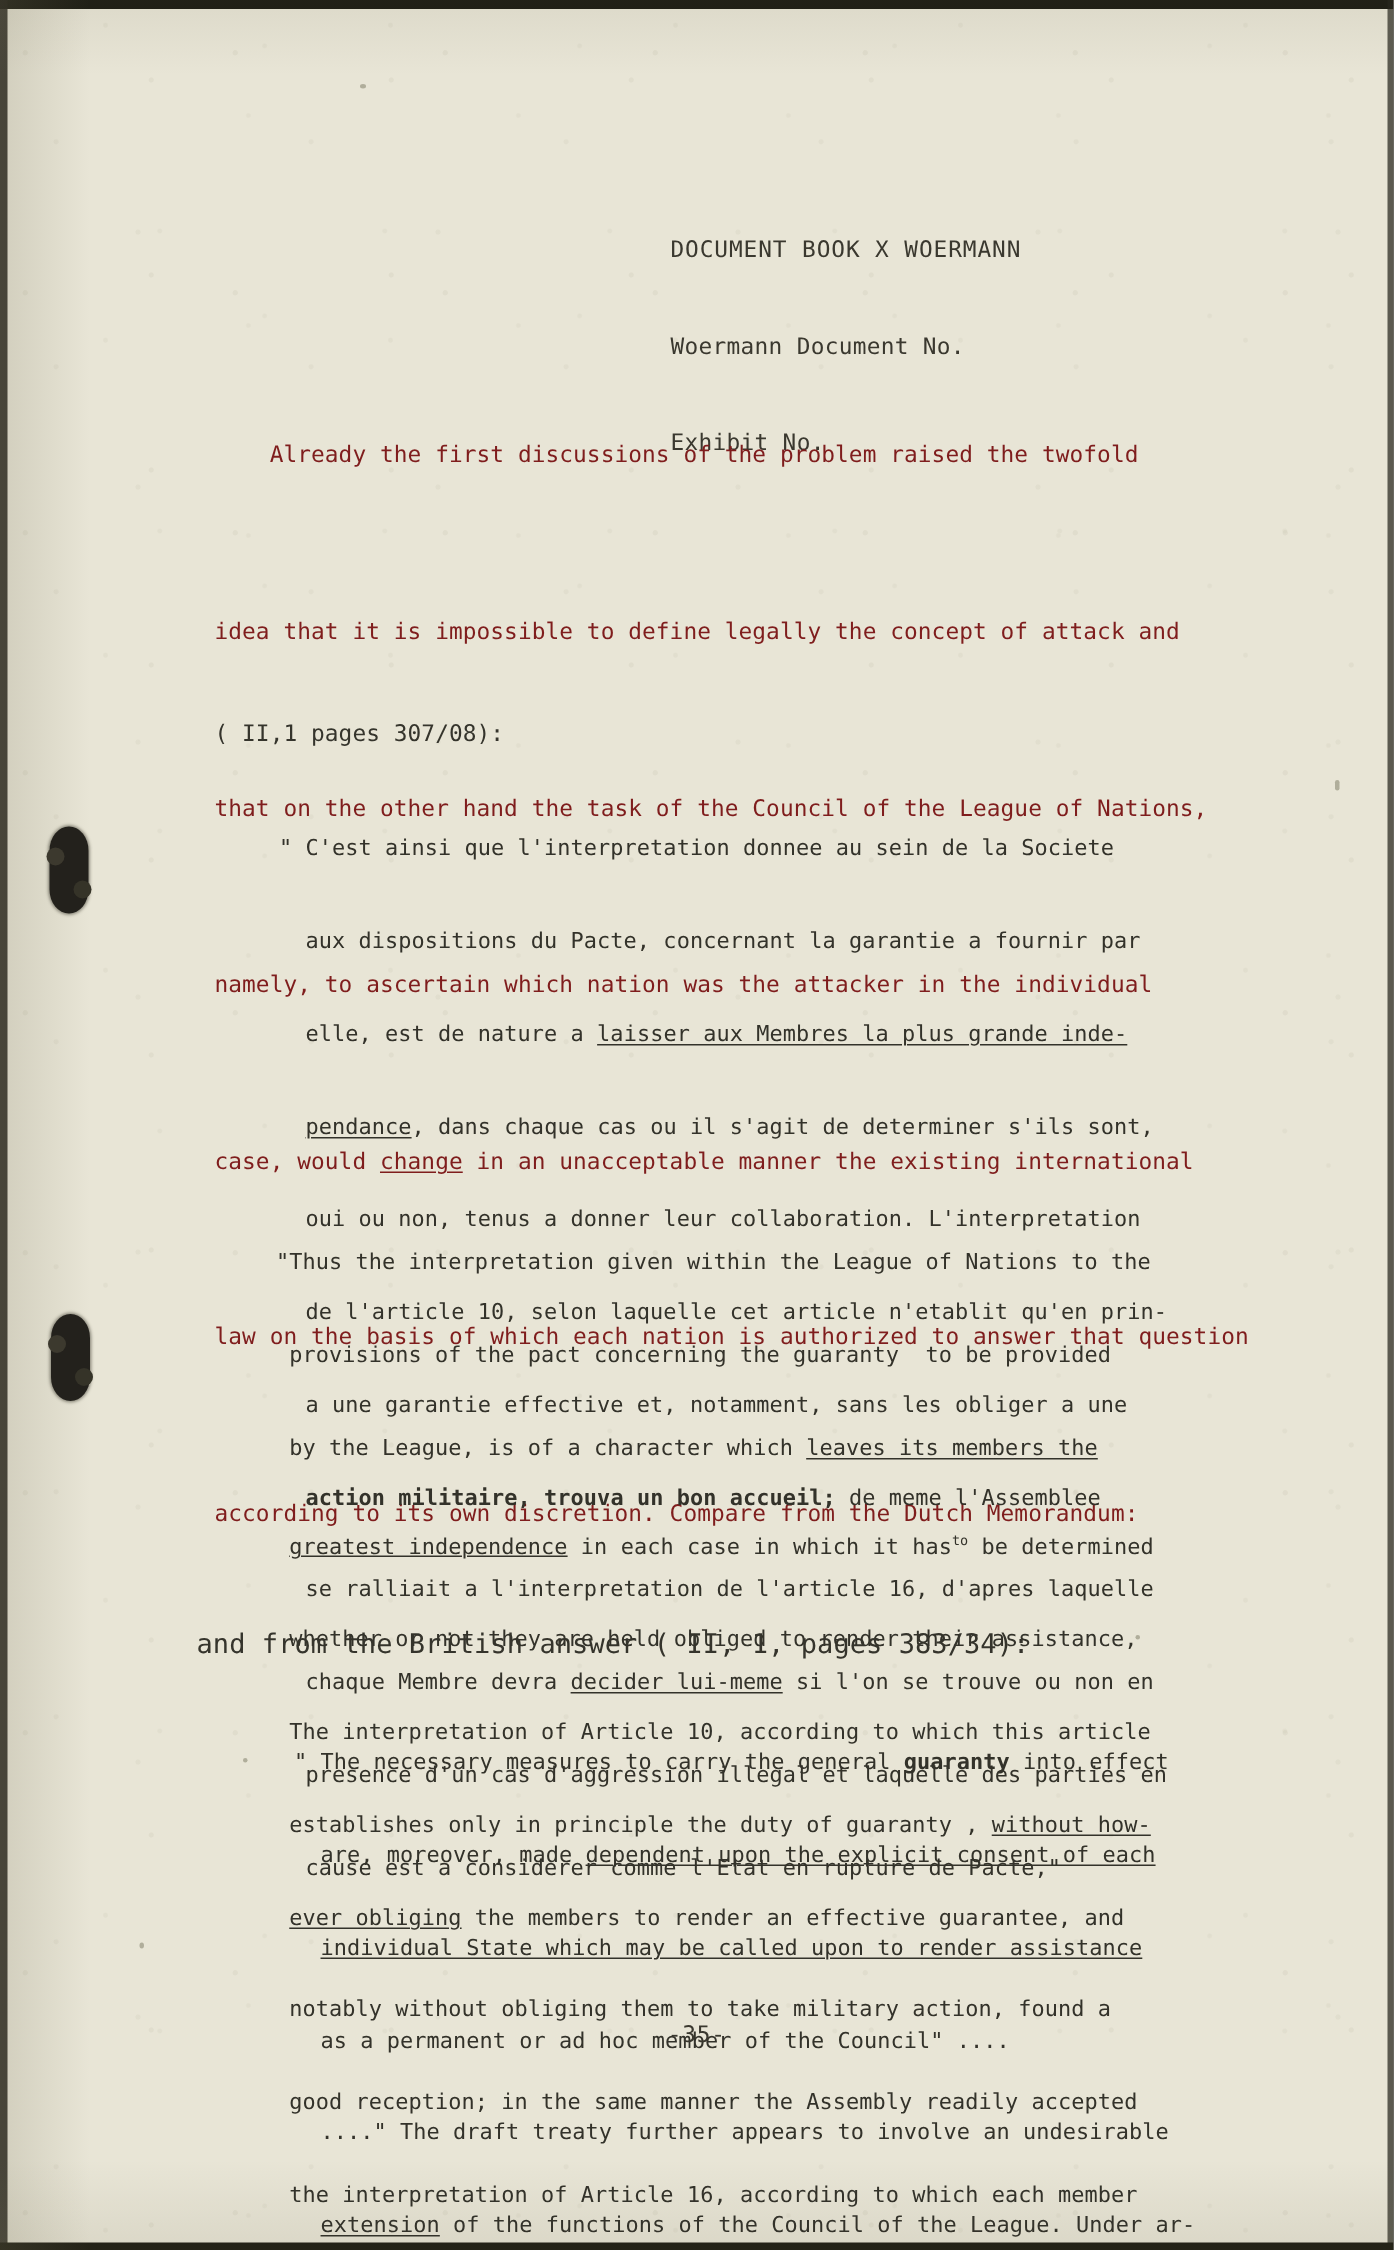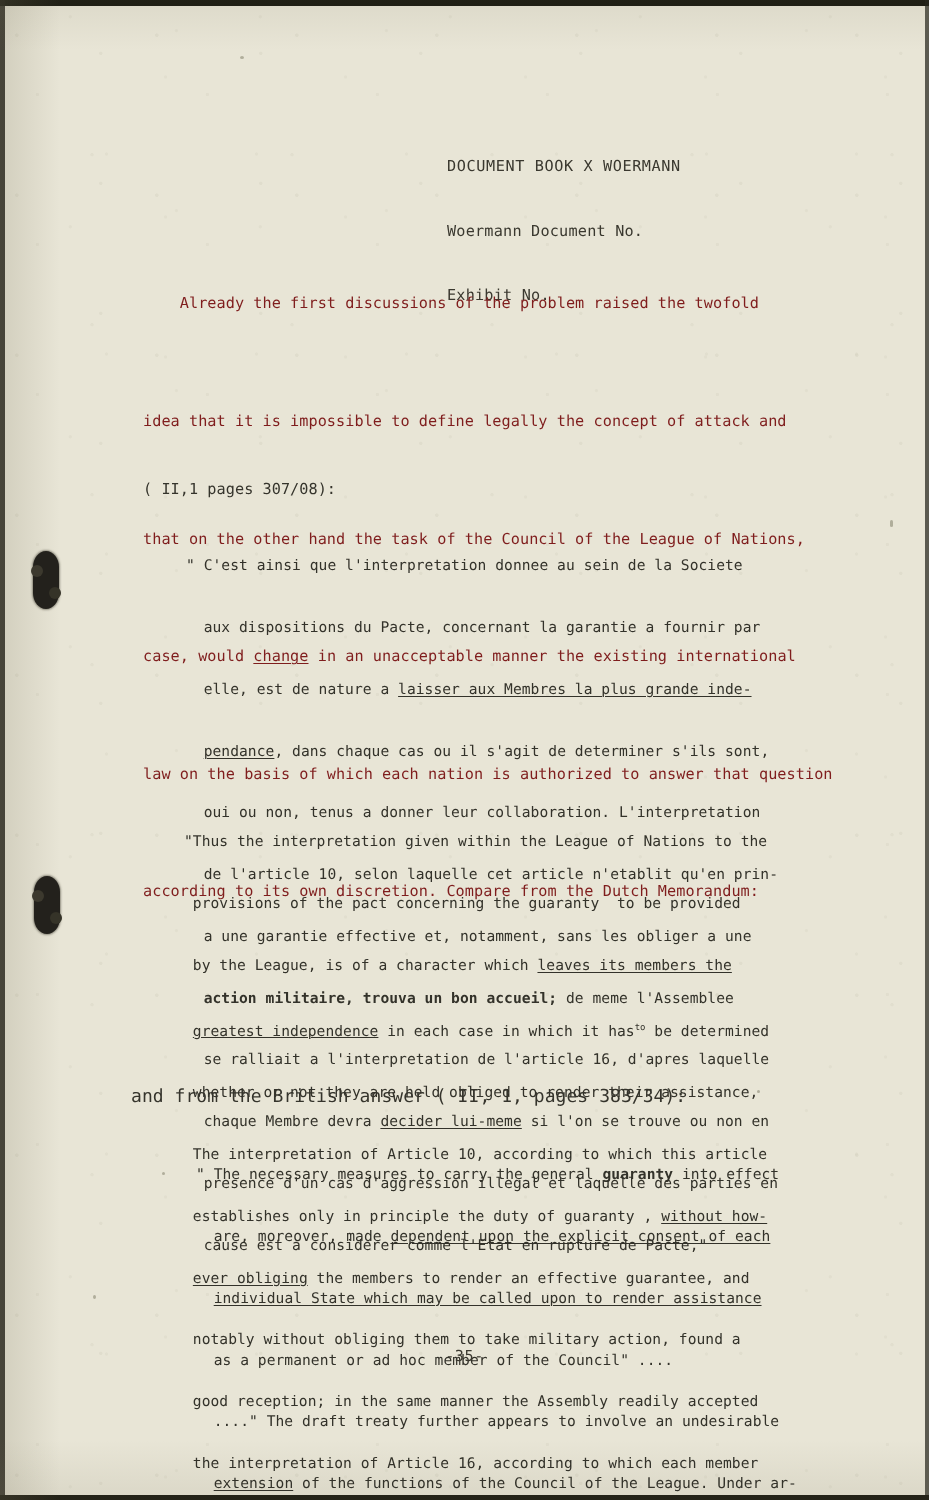--- a/index.html
+++ b/index.html
@@ -209,20 +209,21 @@
     <div class="blk header">
       <div class="l1">DOCUMENT BOOK X WOERMANN</div>
       <div>Woermann Document No.</div>
       <div>Exhibit No.</div>
     </div>
 
     <div class="blk body-main">
       <div>    Already the first discussions of the problem raised the twofold</div>
       <div>idea that it is impossible to define legally the concept of attack and</div>
       <div>that on the other hand the task of the Council of the League of Nations,</div>
+      <div>namely, to ascertain which nation was the attacker in the individual</div>
       <div><span>case, would </span><u class="ul">change</u><span> in an unacceptable manner the existing international</span></div>
       <div>law on the basis of which each nation is authorized to answer that question</div>
       <div>according to its own discretion. Compare from the Dutch Memorandum:</div>
     </div>
 
     <div class="blk cite-line">( II,1 pages 307/08):</div>
 
     <div class="blk quote quote-fr">
       <div>" C'est ainsi que l'interpretation donnee au sein de la Societe</div>
       <div>  aux dispositions du Pacte, concernant la garantie a fournir par</div>

